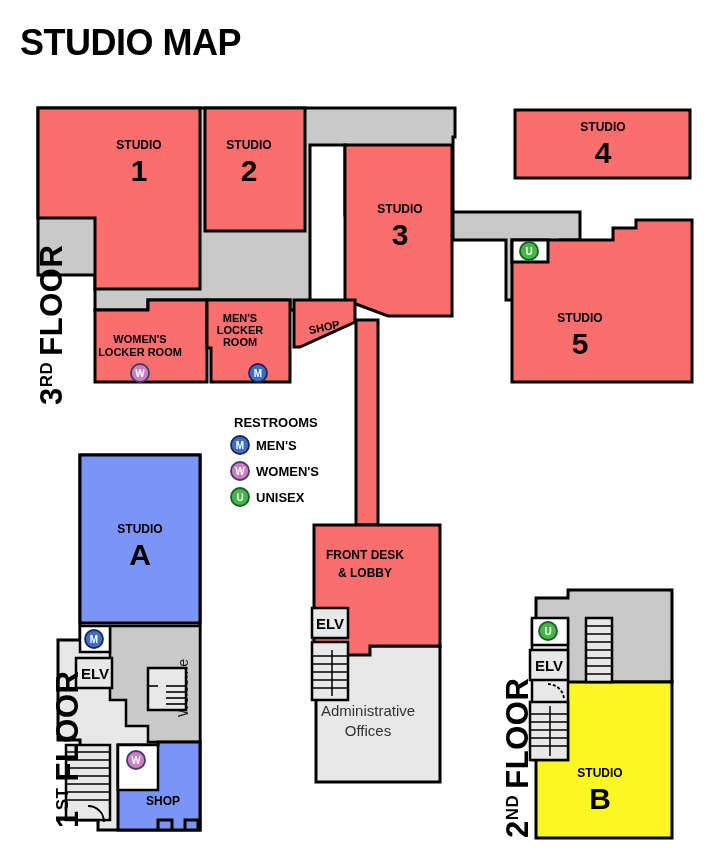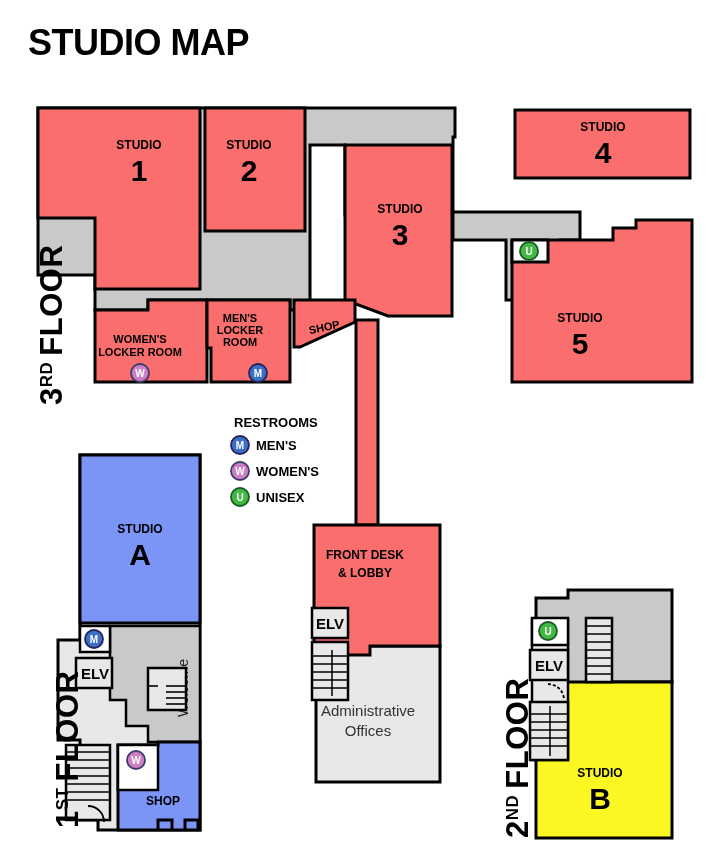--- a/index.html
+++ b/index.html
@@ -16,21 +16,21 @@
     position: relative;
   }
   #map-root {
     position: relative;
     width: 728px;
     height: 867px;
     background: #ffffff;
   }
   #page-title {
     position: absolute;
-    left: 28px;
+    left: 20px;
     top: 22px;
     font-size: 36px;
     font-weight: bold;
     letter-spacing: -0.5px;
     color: #000000;
     font-family: "Liberation Sans", sans-serif;
   }
   svg#floorplan {
     position: absolute;
     left: 0;

